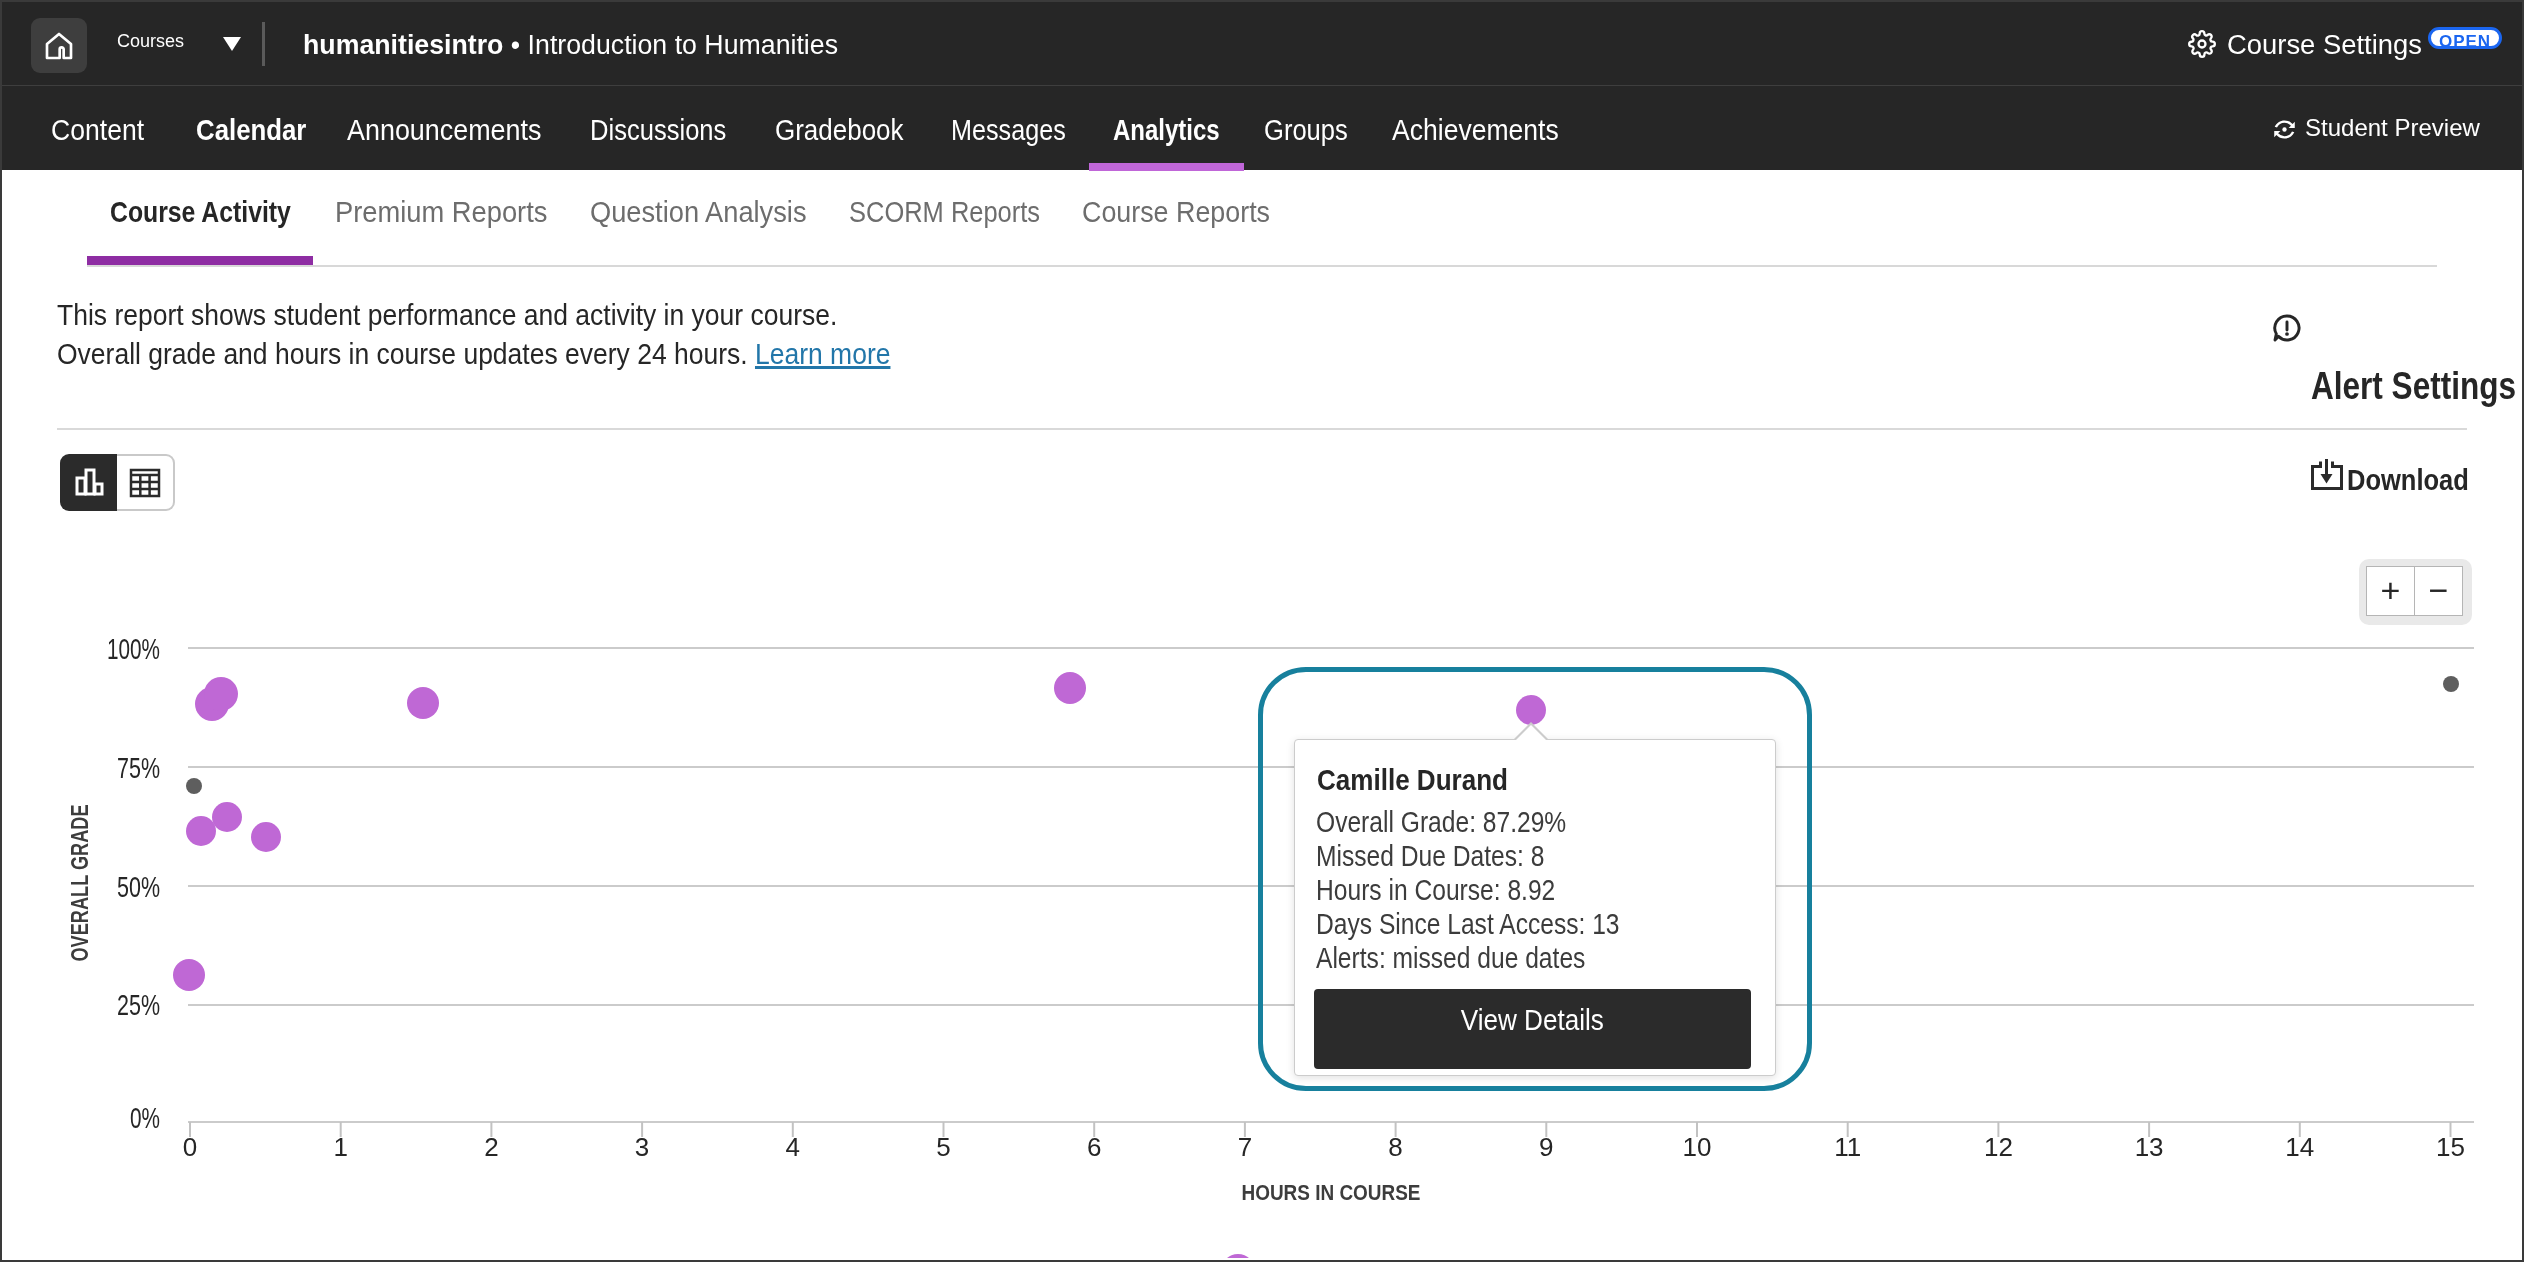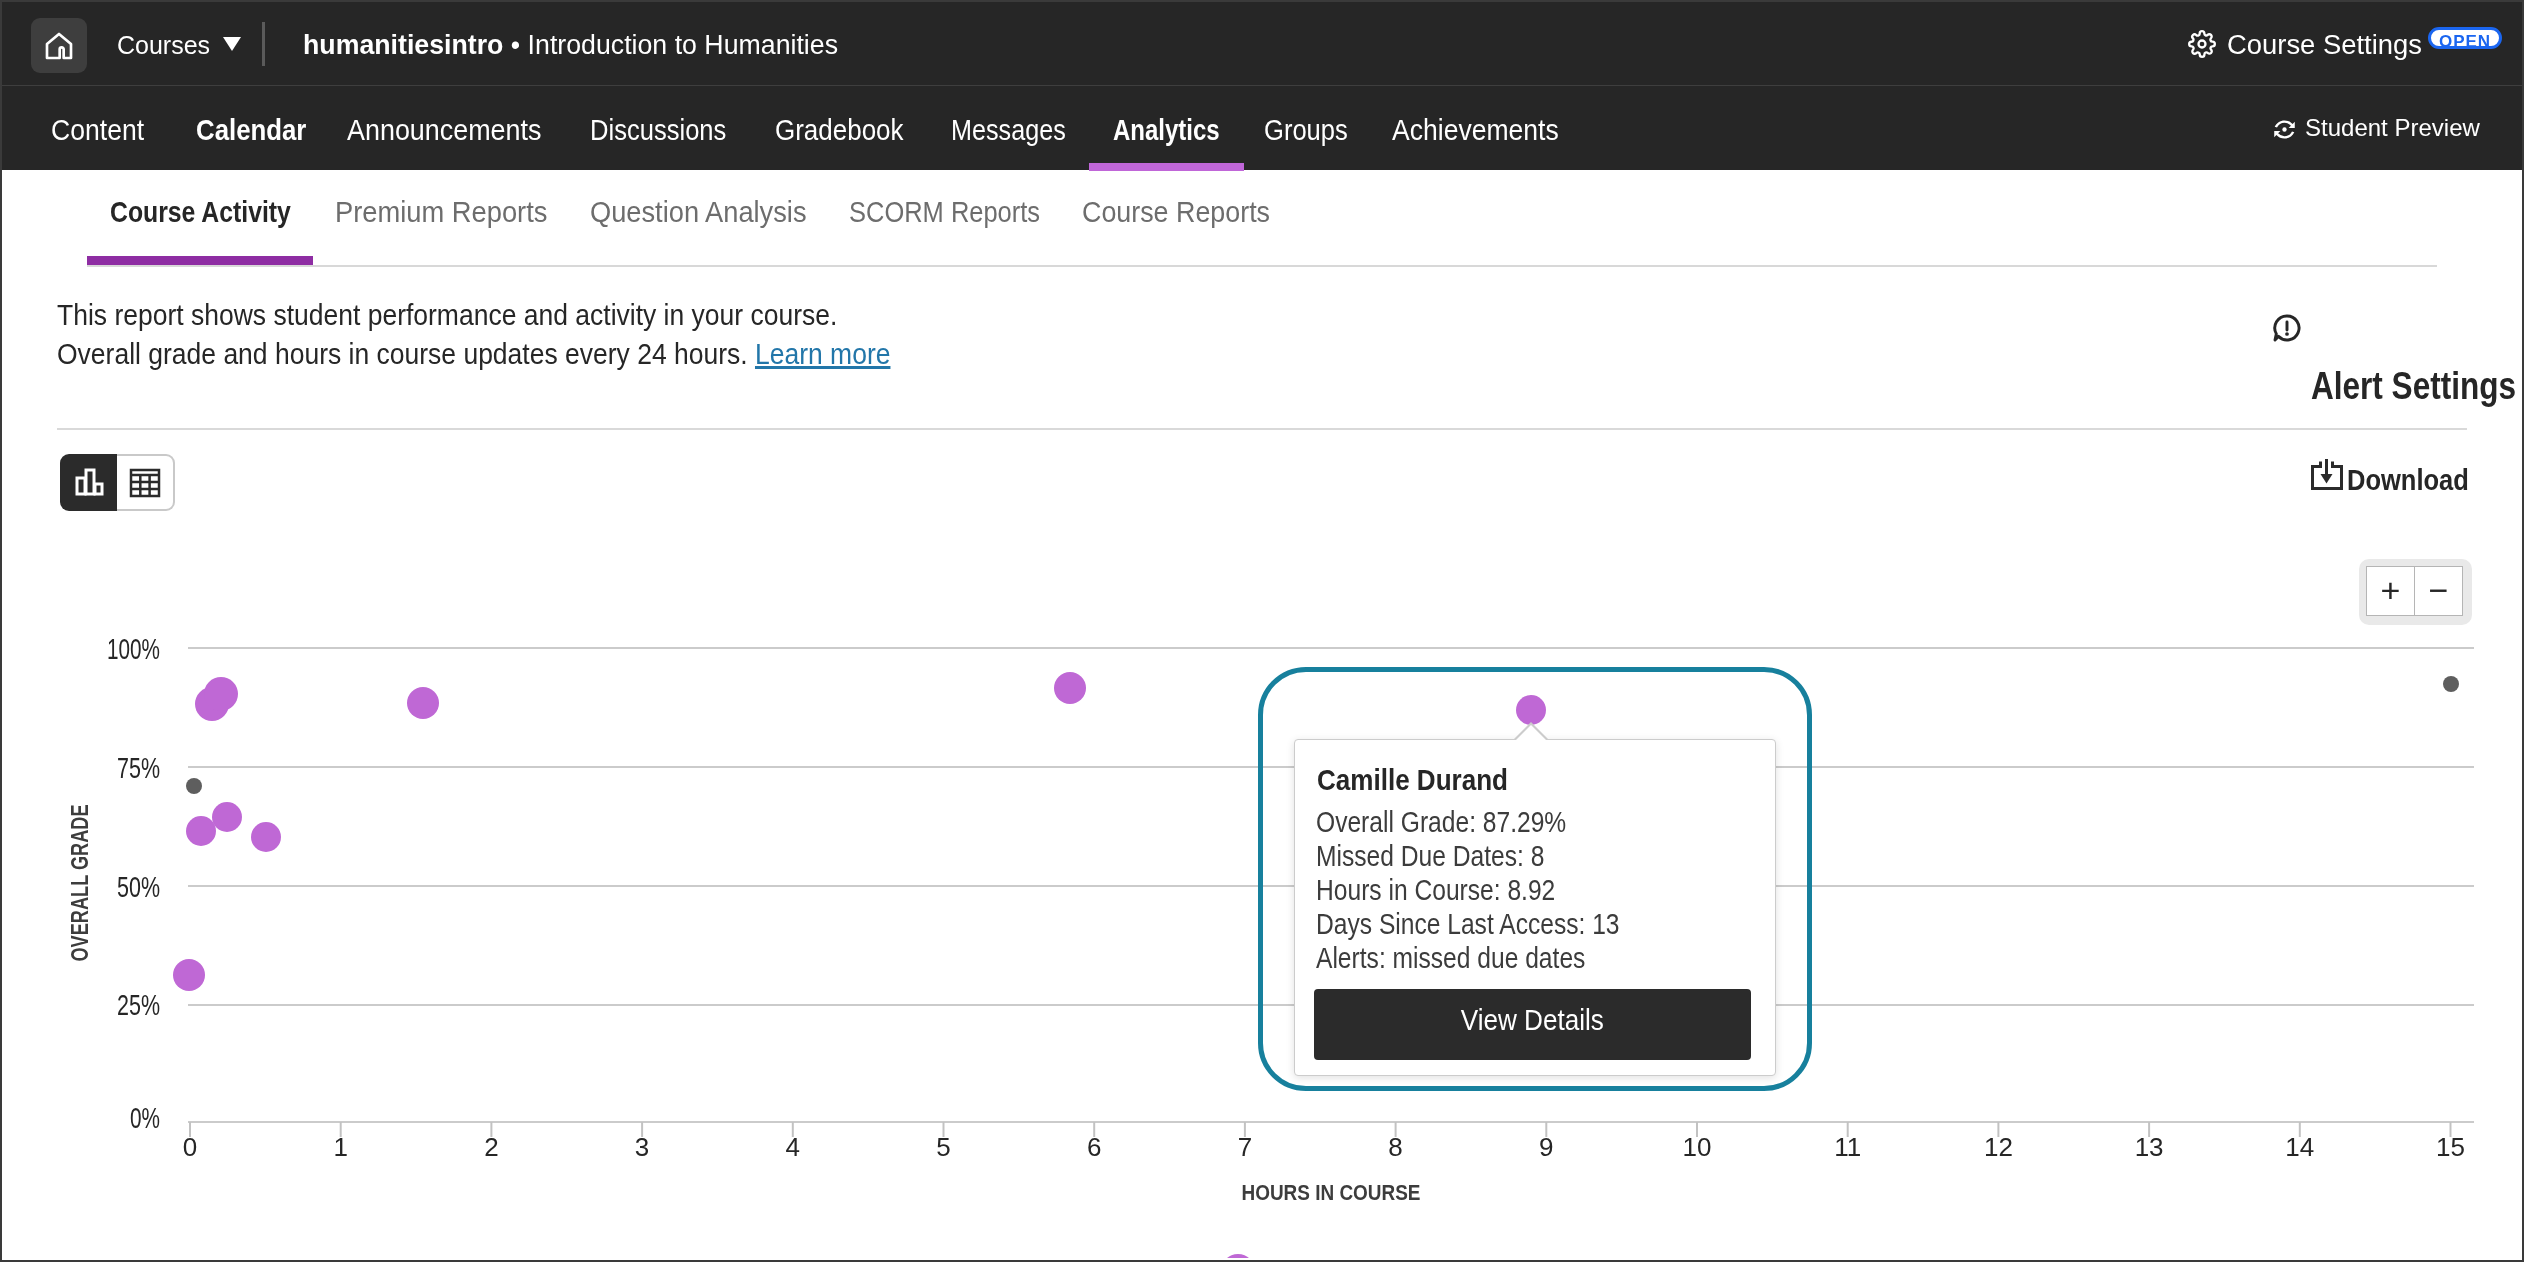--- a/index.html
+++ b/index.html
@@ -15,21 +15,21 @@
 
   
   #bar1 { left:0; top:0; width:2524px; height:85px; background:#262626; }
   #bar2 { left:0; top:86px; width:2524px; height:84px; background:#262626; }
   #bardiv { left:0; top:85px; width:2524px; height:1px; background:#3e3e3e; }
 
   #homebtn { left:31px; top:18px; width:56px; height:55px; background:#3e3e3e; border-radius:9px; }
   #homebtn svg { position:absolute; left:12px; top:12px; }
 
   .wtext { color:#ffffff; }
-  #courses { left:117px; top:31px; font-size:25px; }
+  #courses { left:117px; top:31px; font-size:18px; }
   #caret { left:223px; top:37px; width:0; height:0; border-left:9px solid transparent; border-right:9px solid transparent; border-top:14px solid #ffffff; }
   #vsep { left:262px; top:22px; width:3px; height:44px; background:#5a5a5a; }
   #ctitle { left:303px; top:30px; font-size:27px; }
   #ctitle b { font-weight:bold; }
 
   #gearwrap { left:2188px; top:30px; }
   #csettings { left:2227px; top:30px; font-size:27px; }
   #openpill { left:2428px; top:27px; width:74px; height:22px; background:#ffffff; border:3px solid #1b66f0; border-radius:15px; color:#1b66f0; font-size:17px; font-weight:bold; text-align:center; line-height:23px; letter-spacing:1px; }
 
   .navitem { position:absolute; top:113px; color:#ffffff; font-size:30px; }
@@ -62,21 +62,21 @@
   .zbtn { float:left; width:49px; height:50px; background:#ffffff; border:1px solid #b5b5b5; font-size:34px; color:#262626; text-align:center; line-height:46px; font-weight:400; }
   .zbtn+.zbtn { margin-left:-1px; }
 
   
   #focusring { left:1258px; top:667px; width:554px; height:424px; border:5px solid #17809d; border-radius:48px; }
   #tip { left:1294px; top:739px; width:482px; height:337px; background:#ffffff; border:1px solid #cccccc; border-radius:4px; box-shadow:0 2px 8px rgba(0,0,0,0.12); }
   #tipcaret1 { left:1514px; top:722px; width:0; height:0; border-left:17px solid transparent; border-right:17px solid transparent; border-bottom:17px solid #cccccc; }
   #tipcaret2 { left:1516px; top:725px; width:0; height:0; border-left:15px solid transparent; border-right:15px solid transparent; border-bottom:15px solid #ffffff; }
   #tipname { left:1317px; top:763px; font-size:30px; font-weight:bold; color:#262626; }
   #tipbody { left:1316px; top:805px; font-size:30px; color:#3c3c3c; line-height:34px; transform:scaleX(0.82); transform-origin:0 0; white-space:nowrap; }
-  #tipbtn { left:1314px; top:989px; width:437px; height:71px; background:#2b2b2b; border-radius:4px; color:#ffffff; font-size:30px; text-align:center; line-height:62px; }
+  #tipbtn { left:1314px; top:989px; width:437px; height:80px; background:#2b2b2b; border-radius:4px; color:#ffffff; font-size:30px; text-align:center; line-height:62px; }
   #tipbtn .sx { transform:scaleX(0.87); transform-origin:50% 50%; }
 </style>
 </head>
 <body>
   <div class="abs" id="frame"></div>
   <div class="abs" id="bar1"></div>
   <div class="abs" id="bar2"></div>
   <div class="abs" id="bardiv"></div>
 
   <div class="abs" id="homebtn">

